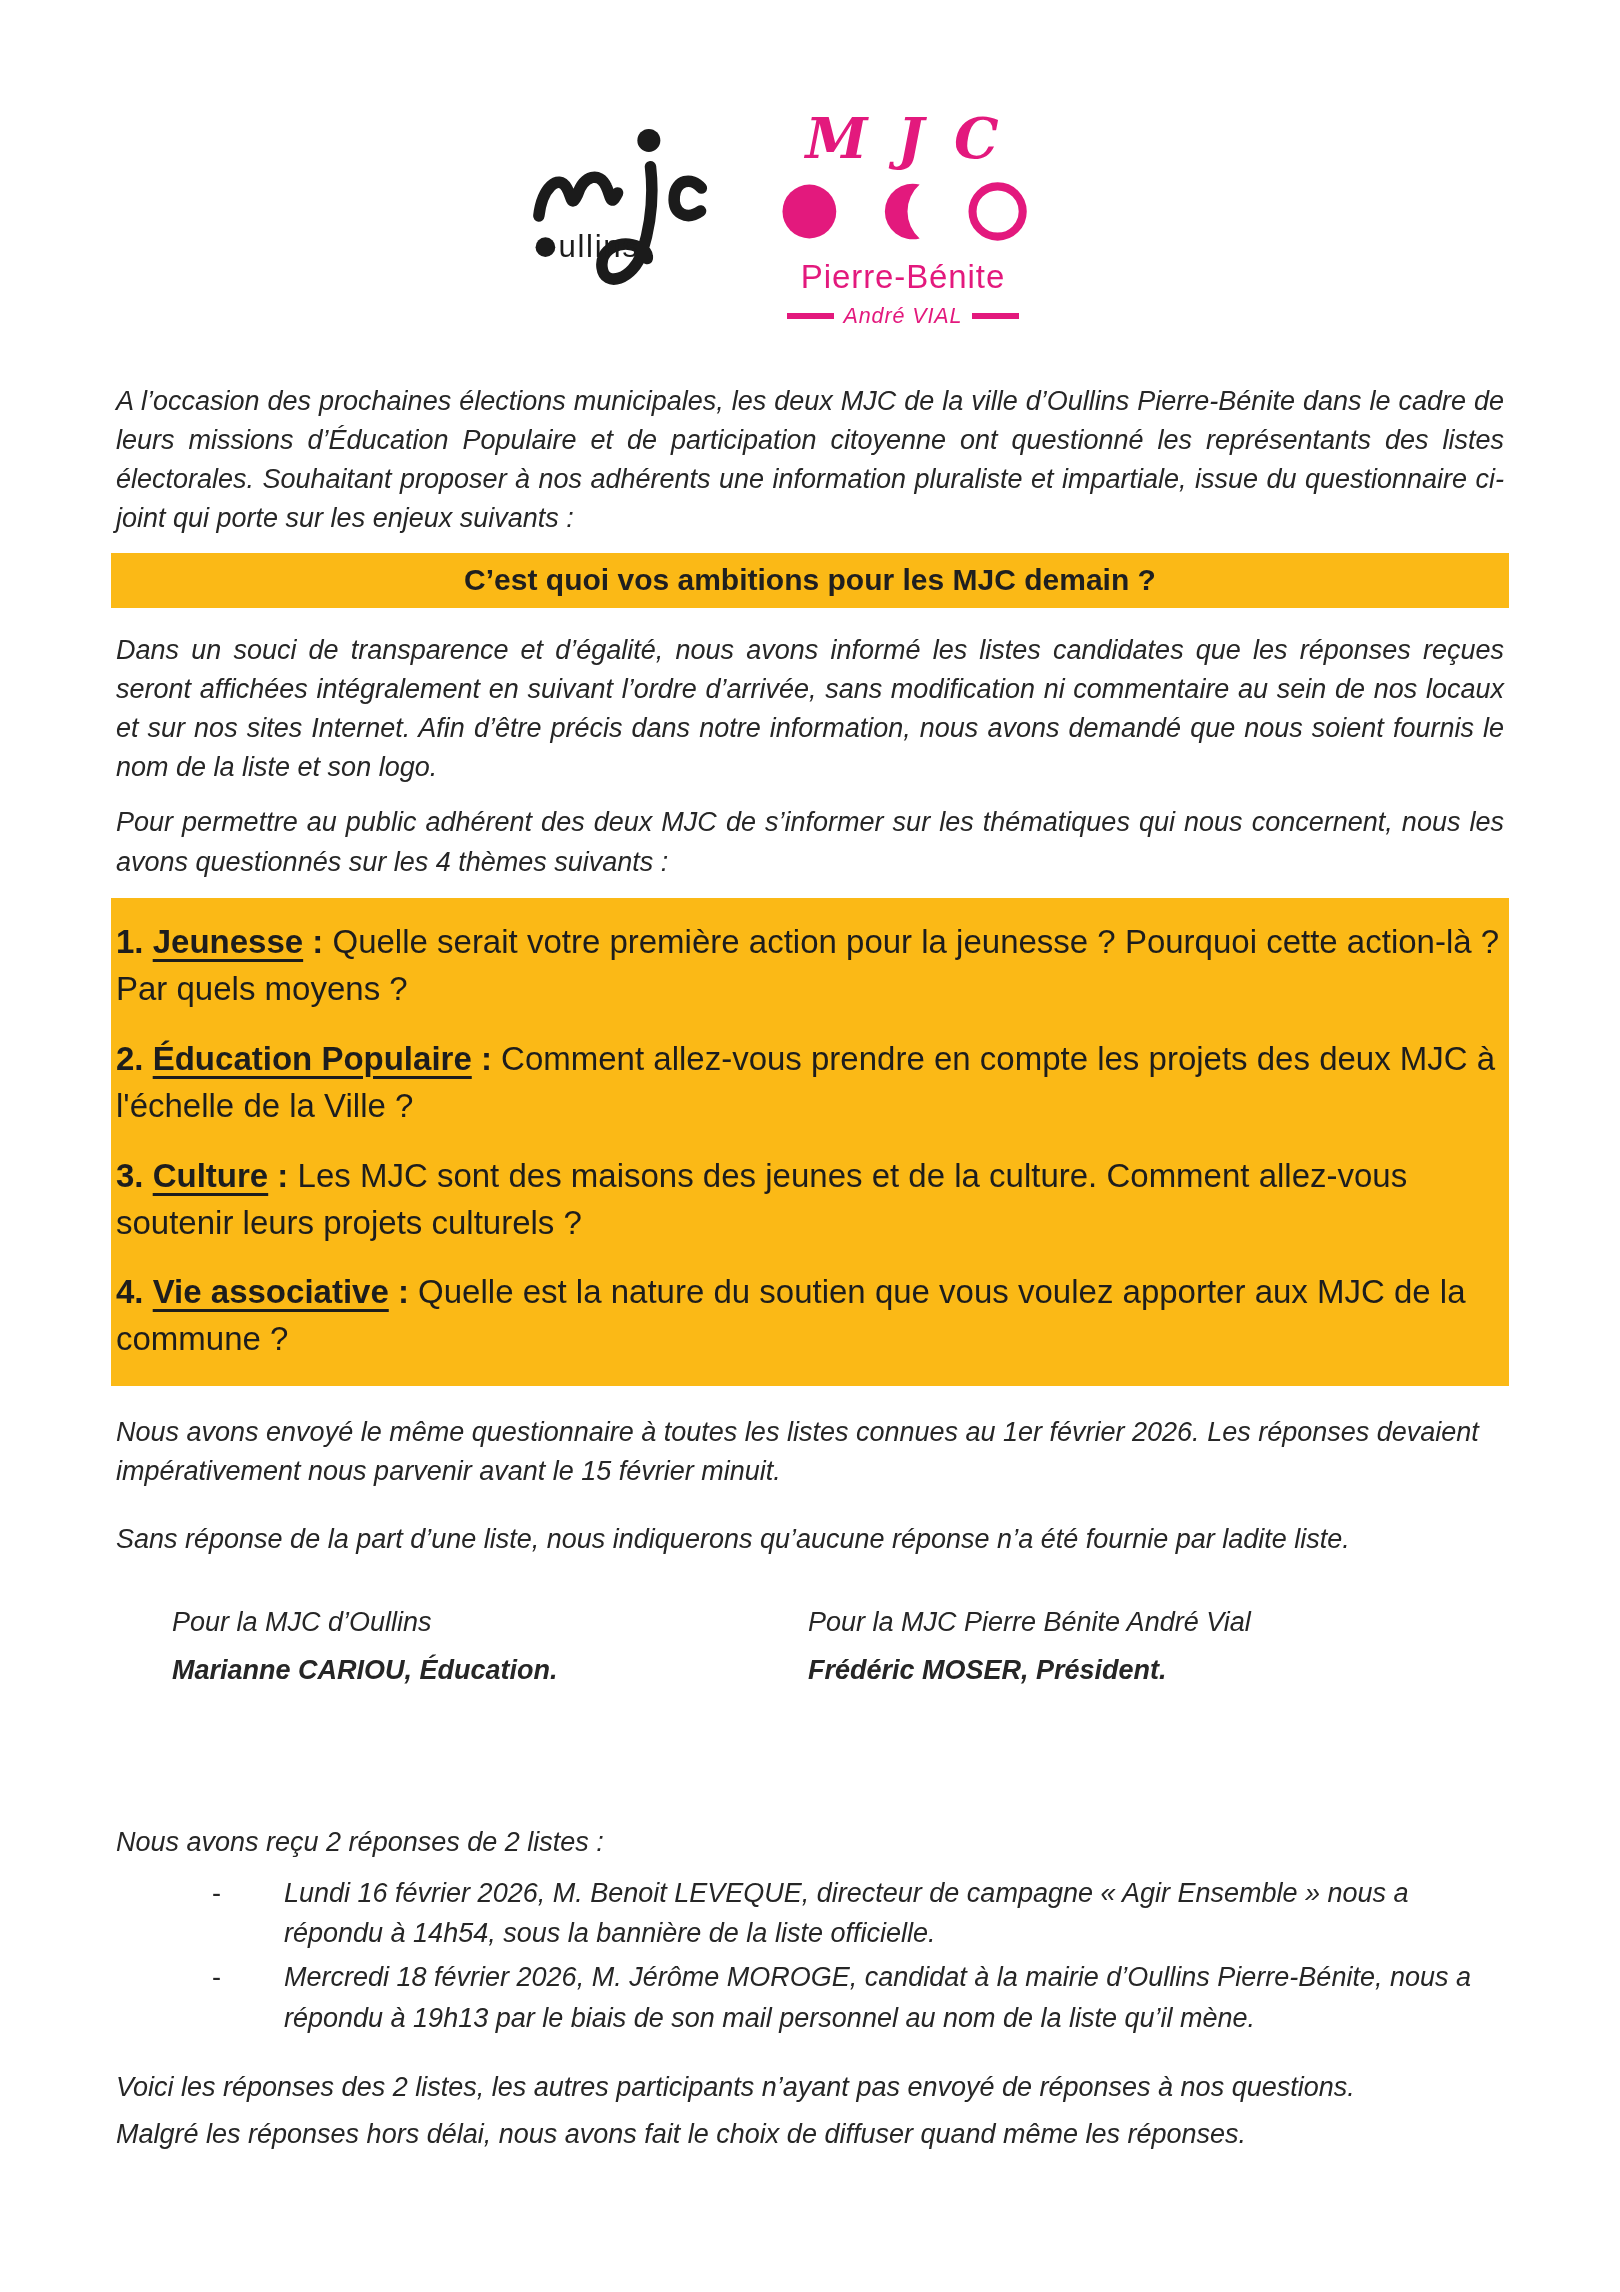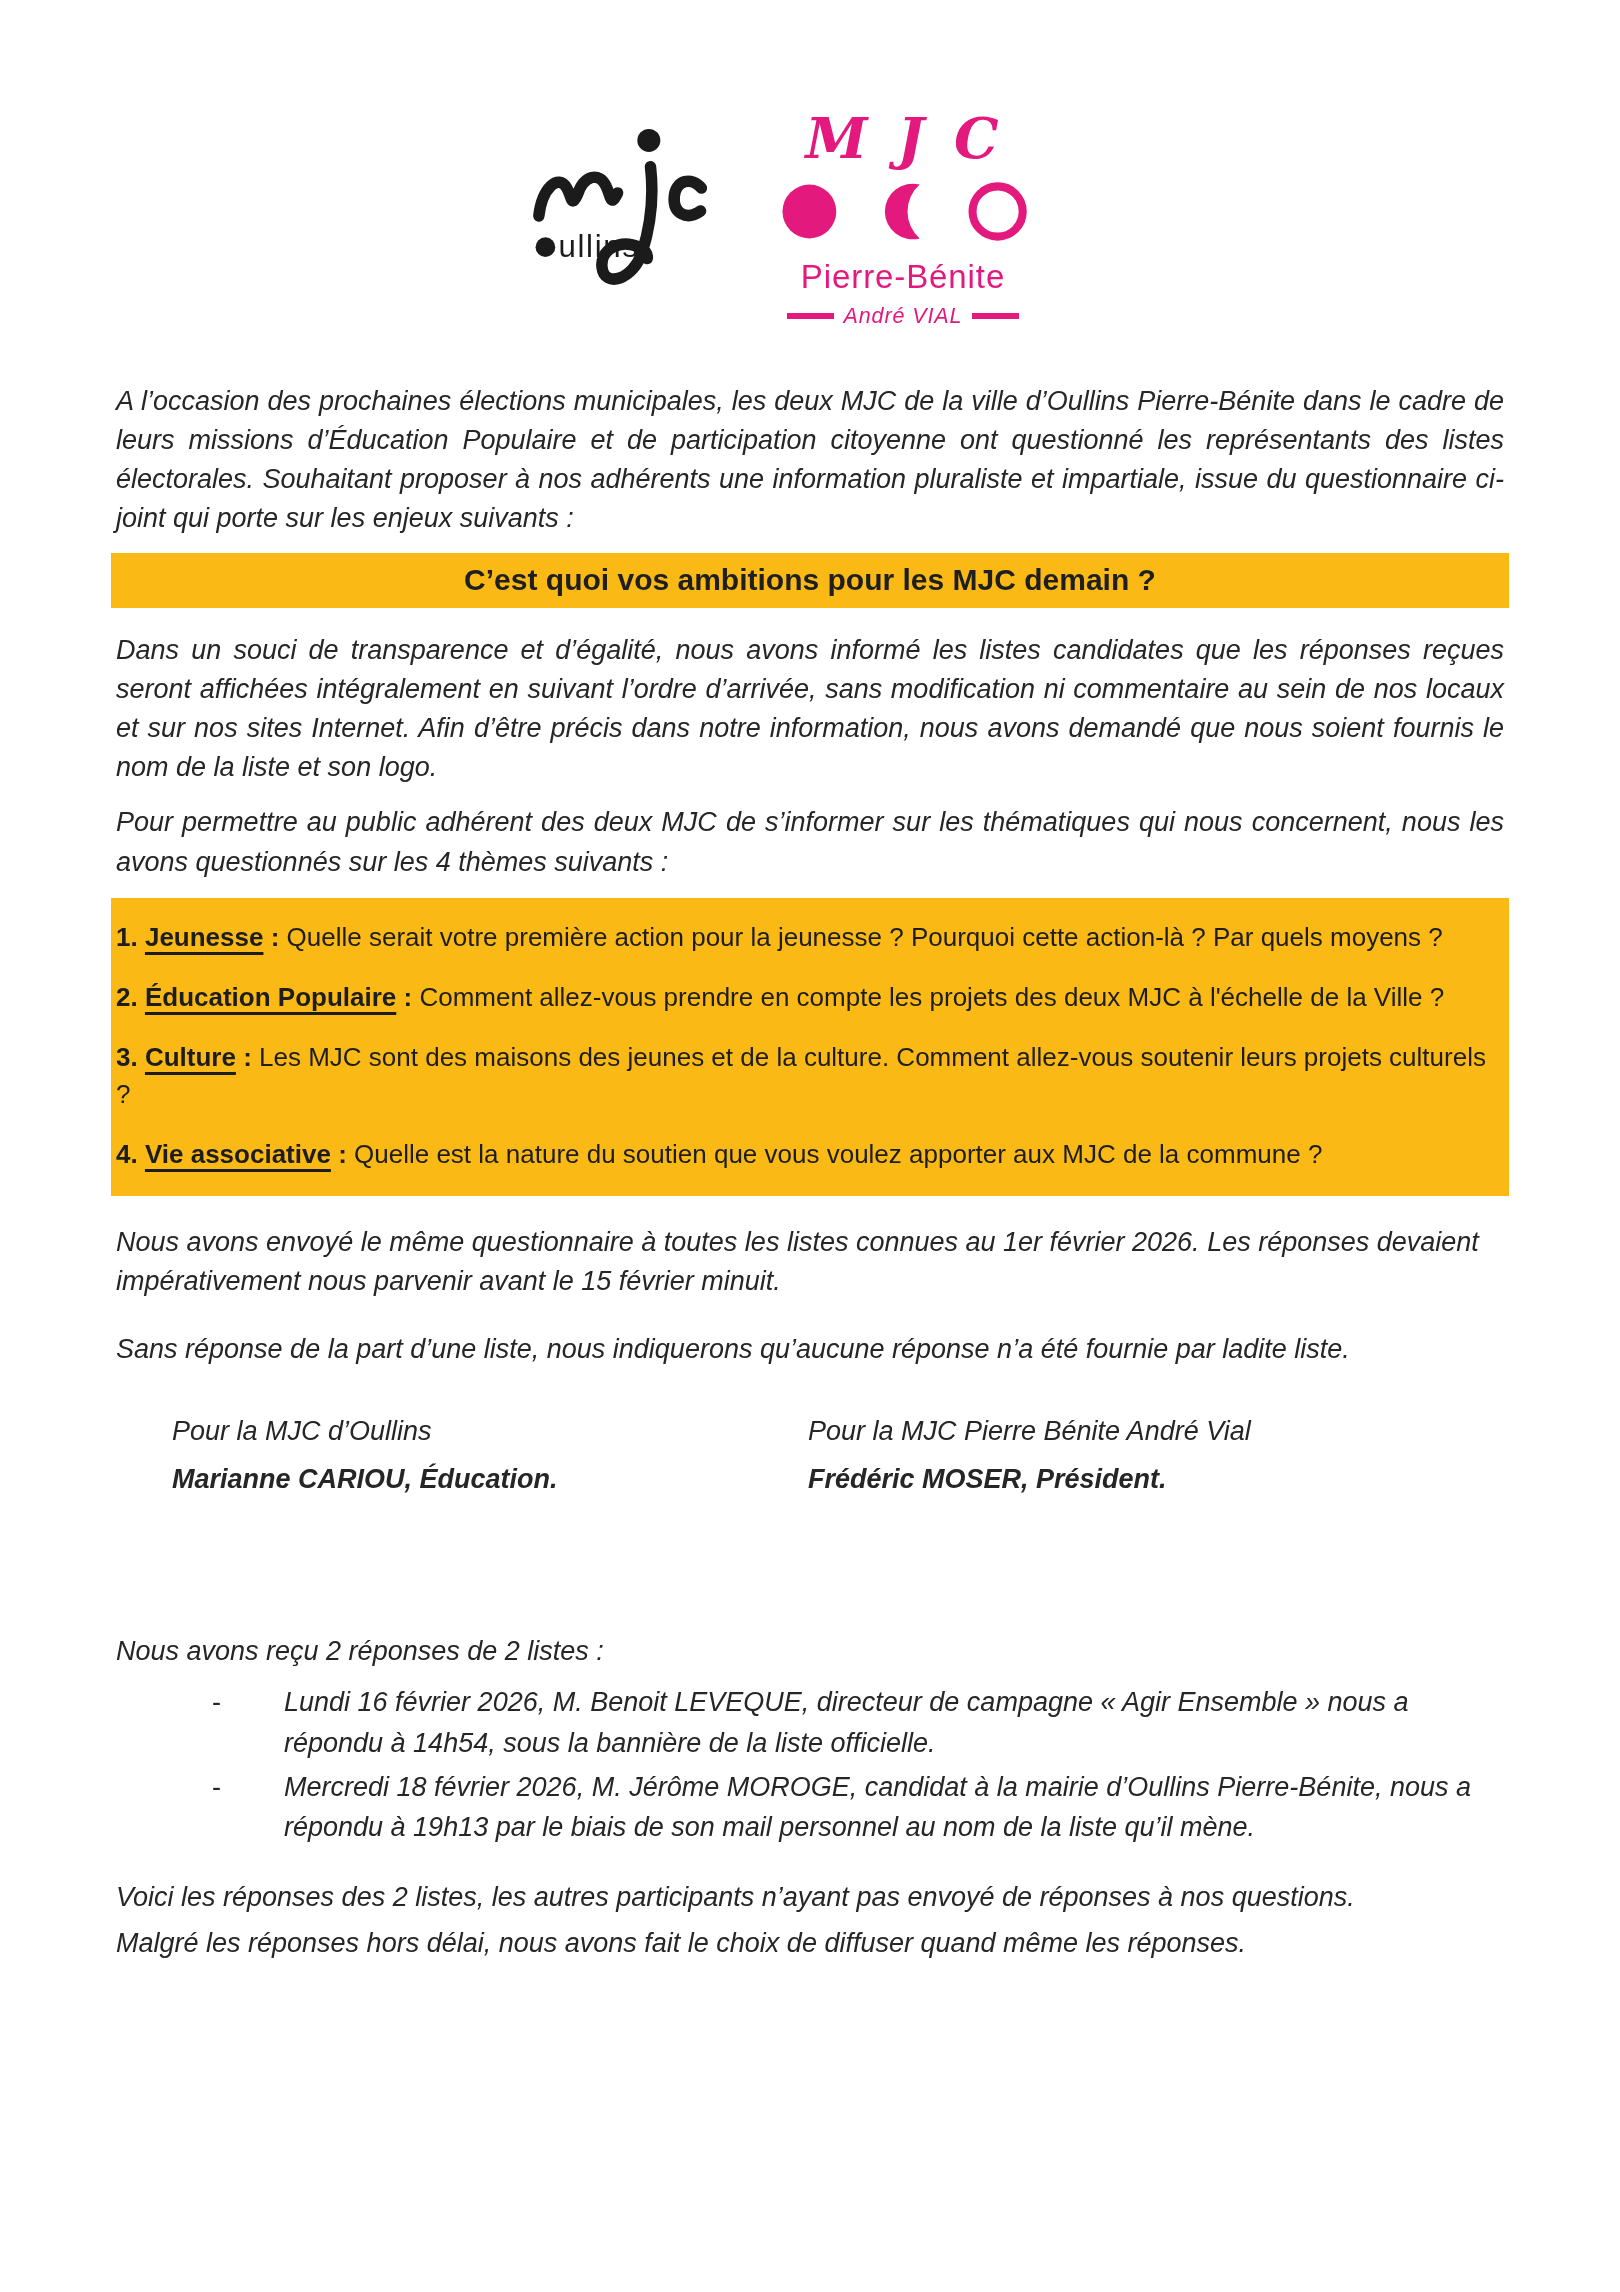--- a/index.html
+++ b/index.html
@@ -45,21 +45,21 @@
   }
   .banner span{font-size:30px;font-weight:bold;color:var(--ink);font-style:normal;}
   .p-trans{margin-top:23px;}
   .p-public{margin-top:16px;}
   
   .qblock{
     margin:16px -5.4px 0 -5.4px;
     background:var(--yellow);
     padding:21.5px 9px 23px 5.4px;
   }
-  .q{margin:0;font-size:26px;line-height:1.42;color:#1d1d1d;}
+  .q{margin:0;font-size:33px;line-height:1.42;color:#1d1d1d;}
   .q + .q{margin-top:23px;}
   .q .qnum{font-weight:bold;}
   .q .qtitle{font-weight:bold;text-decoration:underline;text-decoration-thickness:2.7px;text-underline-offset:6.3px;}
   .q .qsep{font-weight:bold;white-space:pre;}
   
   .p-envoye{margin-top:27px;}
   .p-reponse{margin-top:29px;}
   .p-sans{margin-top:29px;}
   .signatures{margin-top:43px;display:flex;font-style:italic;font-size:27px;}
   .sig-left{margin-left:56px;width:636px;}

